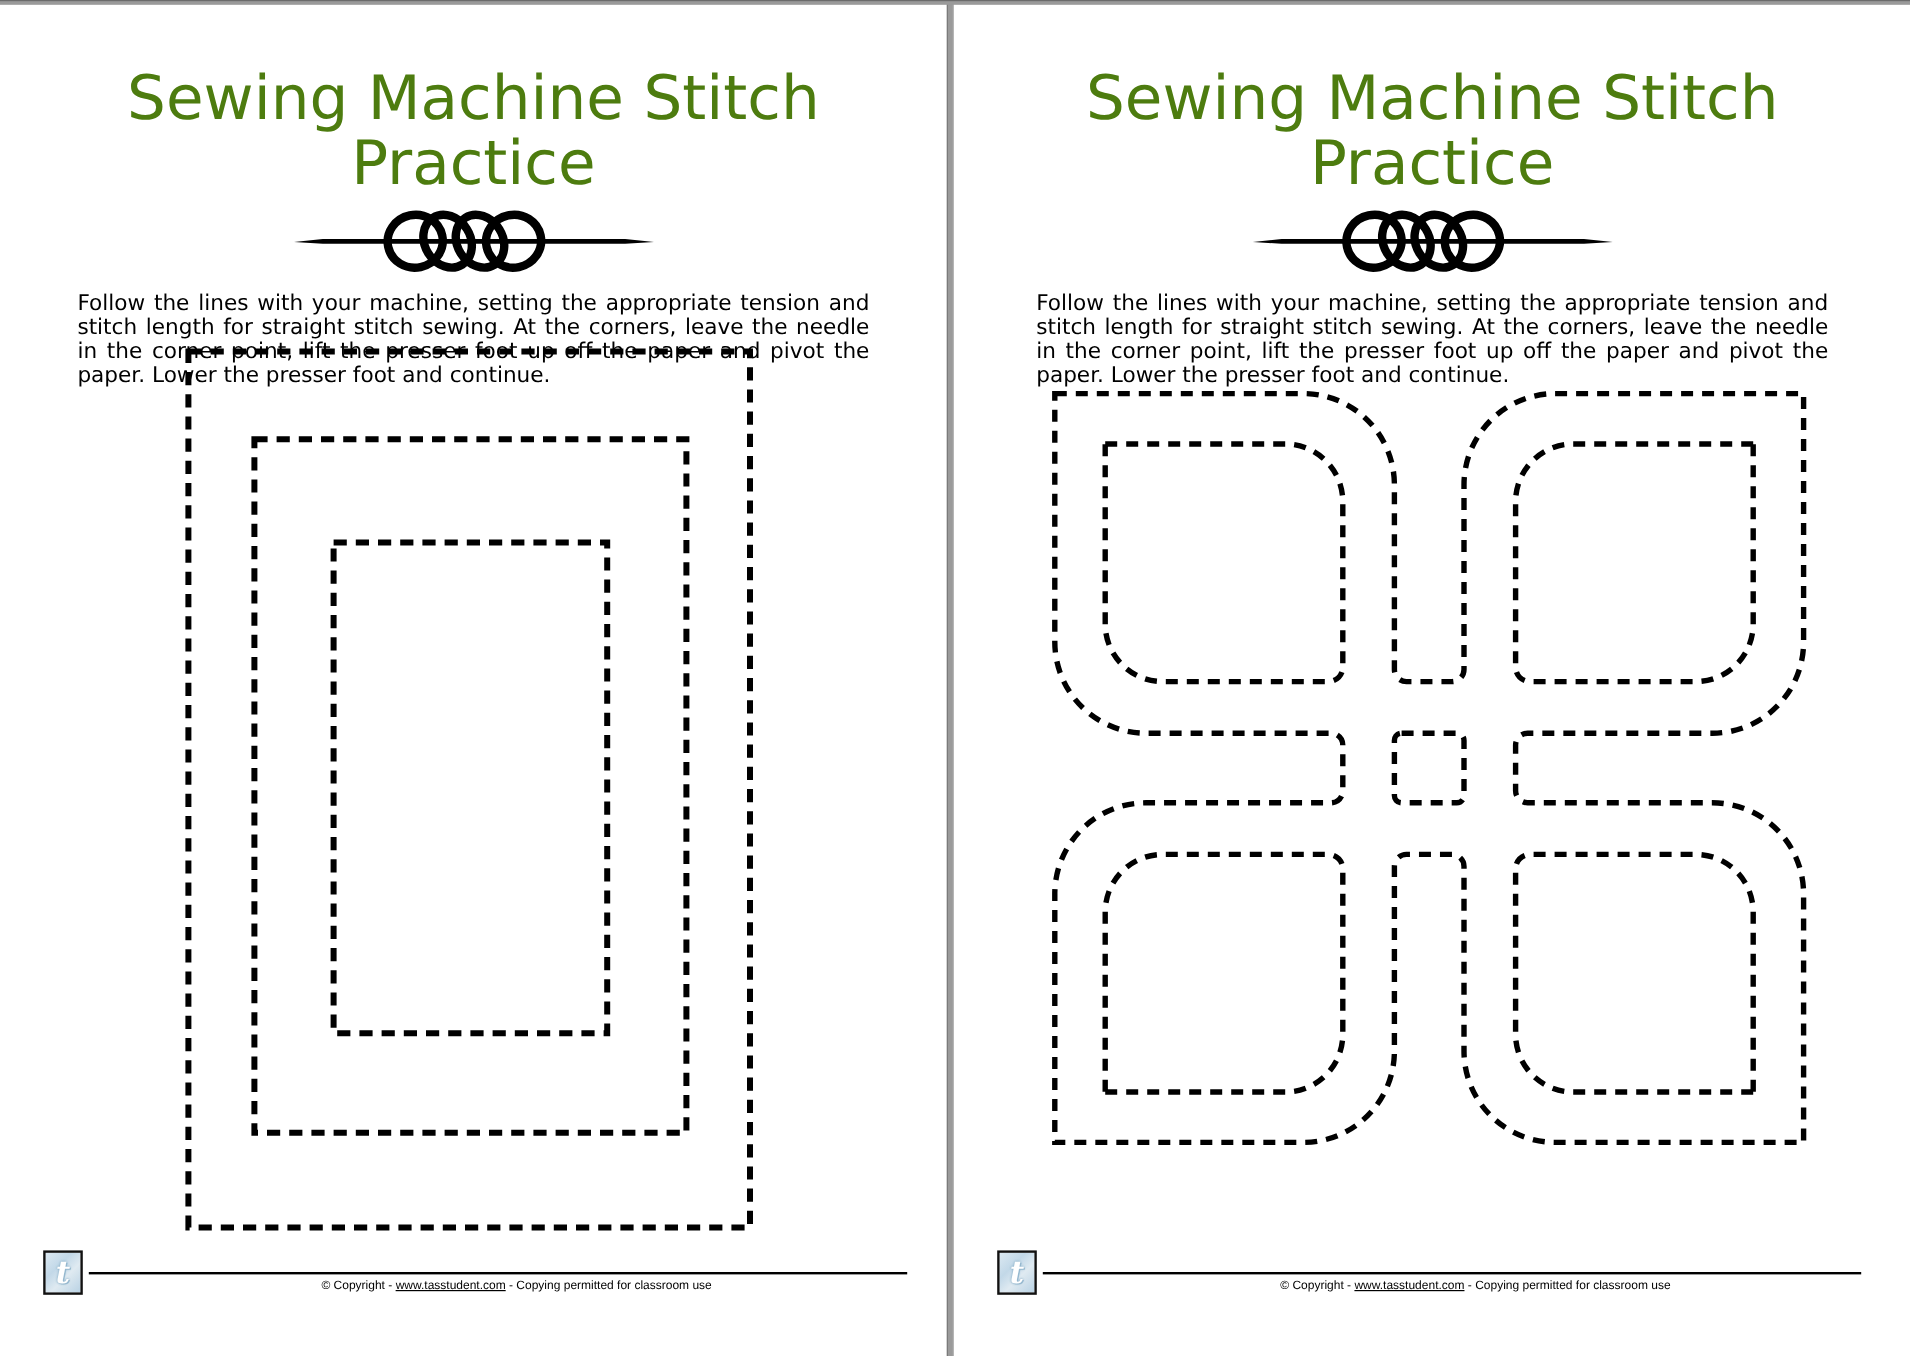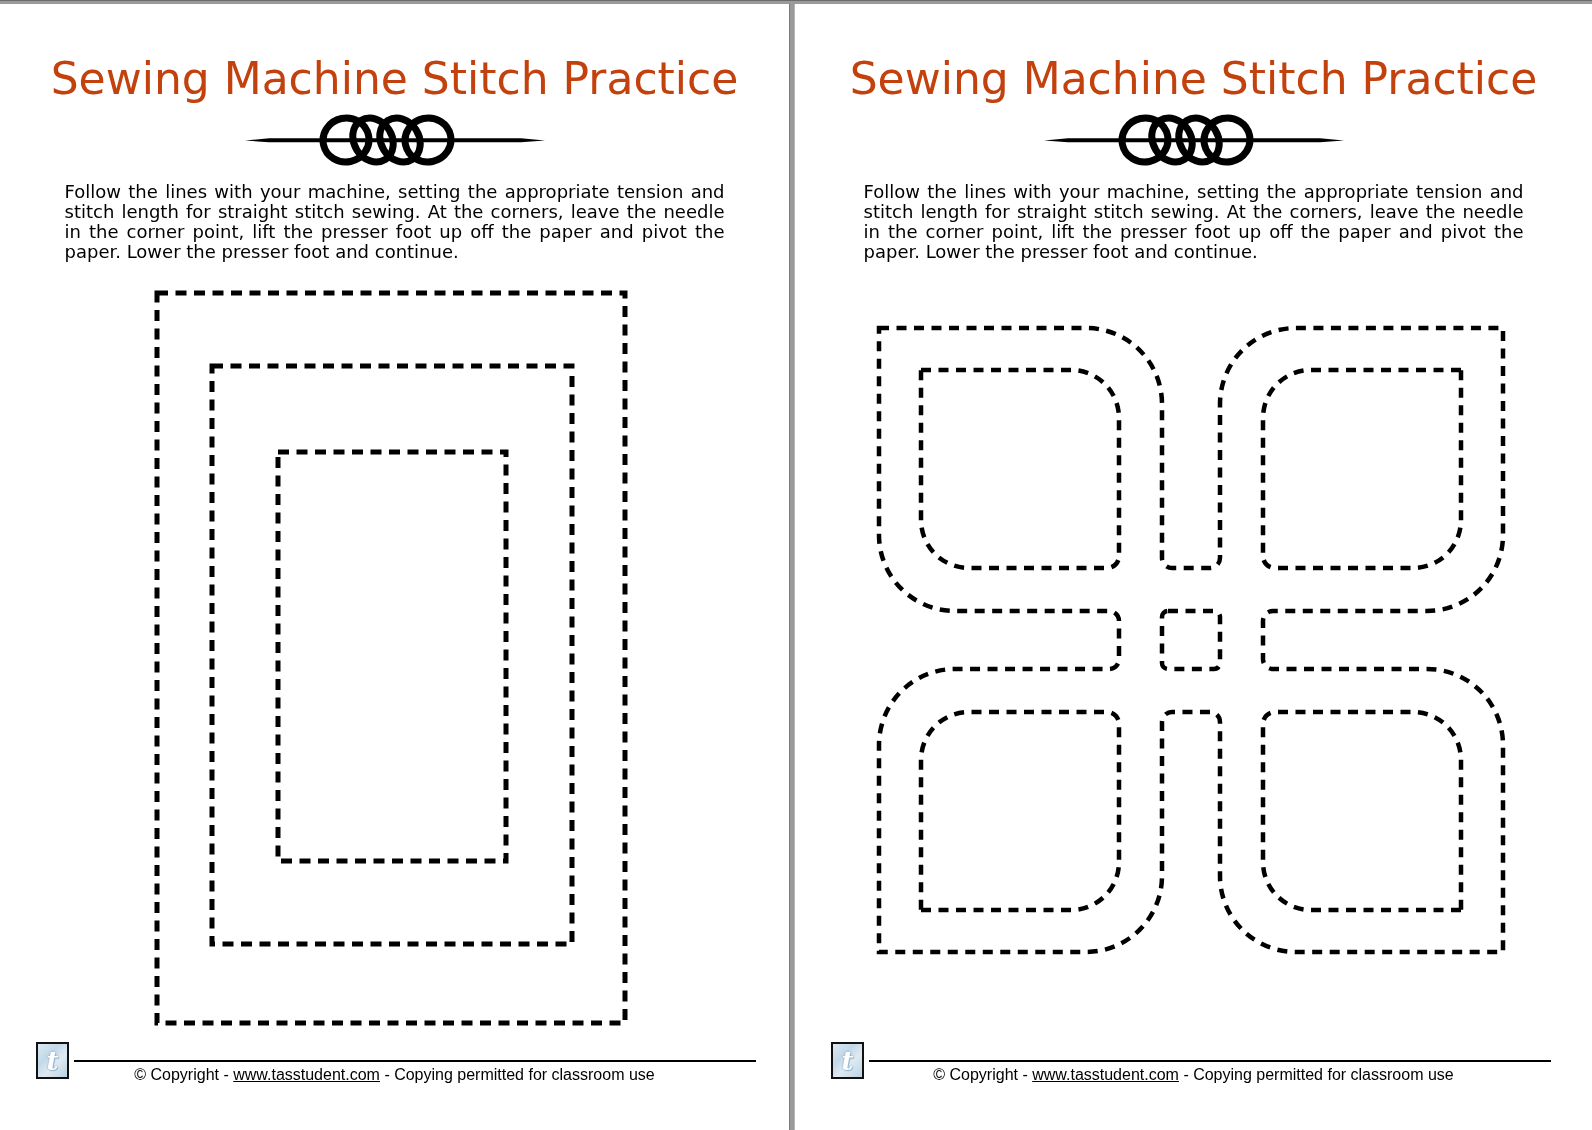--- a/index.html
+++ b/index.html
@@ -17,21 +17,21 @@
     background:#9a9a9a;border-left:1px solid #7a7a7a;border-right:1px solid #b5b5b5;
     box-sizing:border-box;z-index:4;
   }
   .page{
     position:absolute;top:0;height:1130px;background:#ffffff;
   }
   .page--left{left:0;width:789px;}
   .page--right{left:795px;width:797px;}
   .page-title{
     margin:56px 0 0 0;text-align:center;
-    font-size:44px;font-weight:normal;letter-spacing:0px;color:#c2410c;
+    font-size:51px;font-weight:normal;letter-spacing:0px;color:#4d7c0f;
     font-family:"DejaVu Sans",sans-serif;line-height:1.05;
   }
   .ornament{display:block;margin:10px auto 0 auto;}
   .instructions{
     width:660px;margin:16px auto 0 auto;
     font-size:18px;line-height:20px;color:#000;text-align:justify;
     font-family:"DejaVu Sans",sans-serif;
   }
   .figure{position:absolute;}
   .figure--rects{left:152px;top:288px;}
@@ -48,21 +48,21 @@
     text-align:center;
   }
   .footer-logo span{
     font-family:"DejaVu Serif",serif;font-style:italic;font-weight:bold;
     font-size:26px;color:#ffffff;line-height:34px;
     text-shadow:0 0 2px #8fb4cc,0 0 2px #8fb4cc,1px 1px 0 #9cbcd2;
   }
   .footer-text{
     position:absolute;left:0;top:1066px;width:100%;
     text-align:center;font-family:"Liberation Sans",sans-serif;
-    font-size:16px;color:#000;
+    font-size:10px;color:#000;padding-left:36px;
   }
   .footer-text a{color:#000;text-decoration:underline;}
   .stitch{stroke:#000;fill:none;}
 </style>
 </head>
 <body>
 
 <div class="top-strip"></div>
 <div class="page-divider"></div>
 

